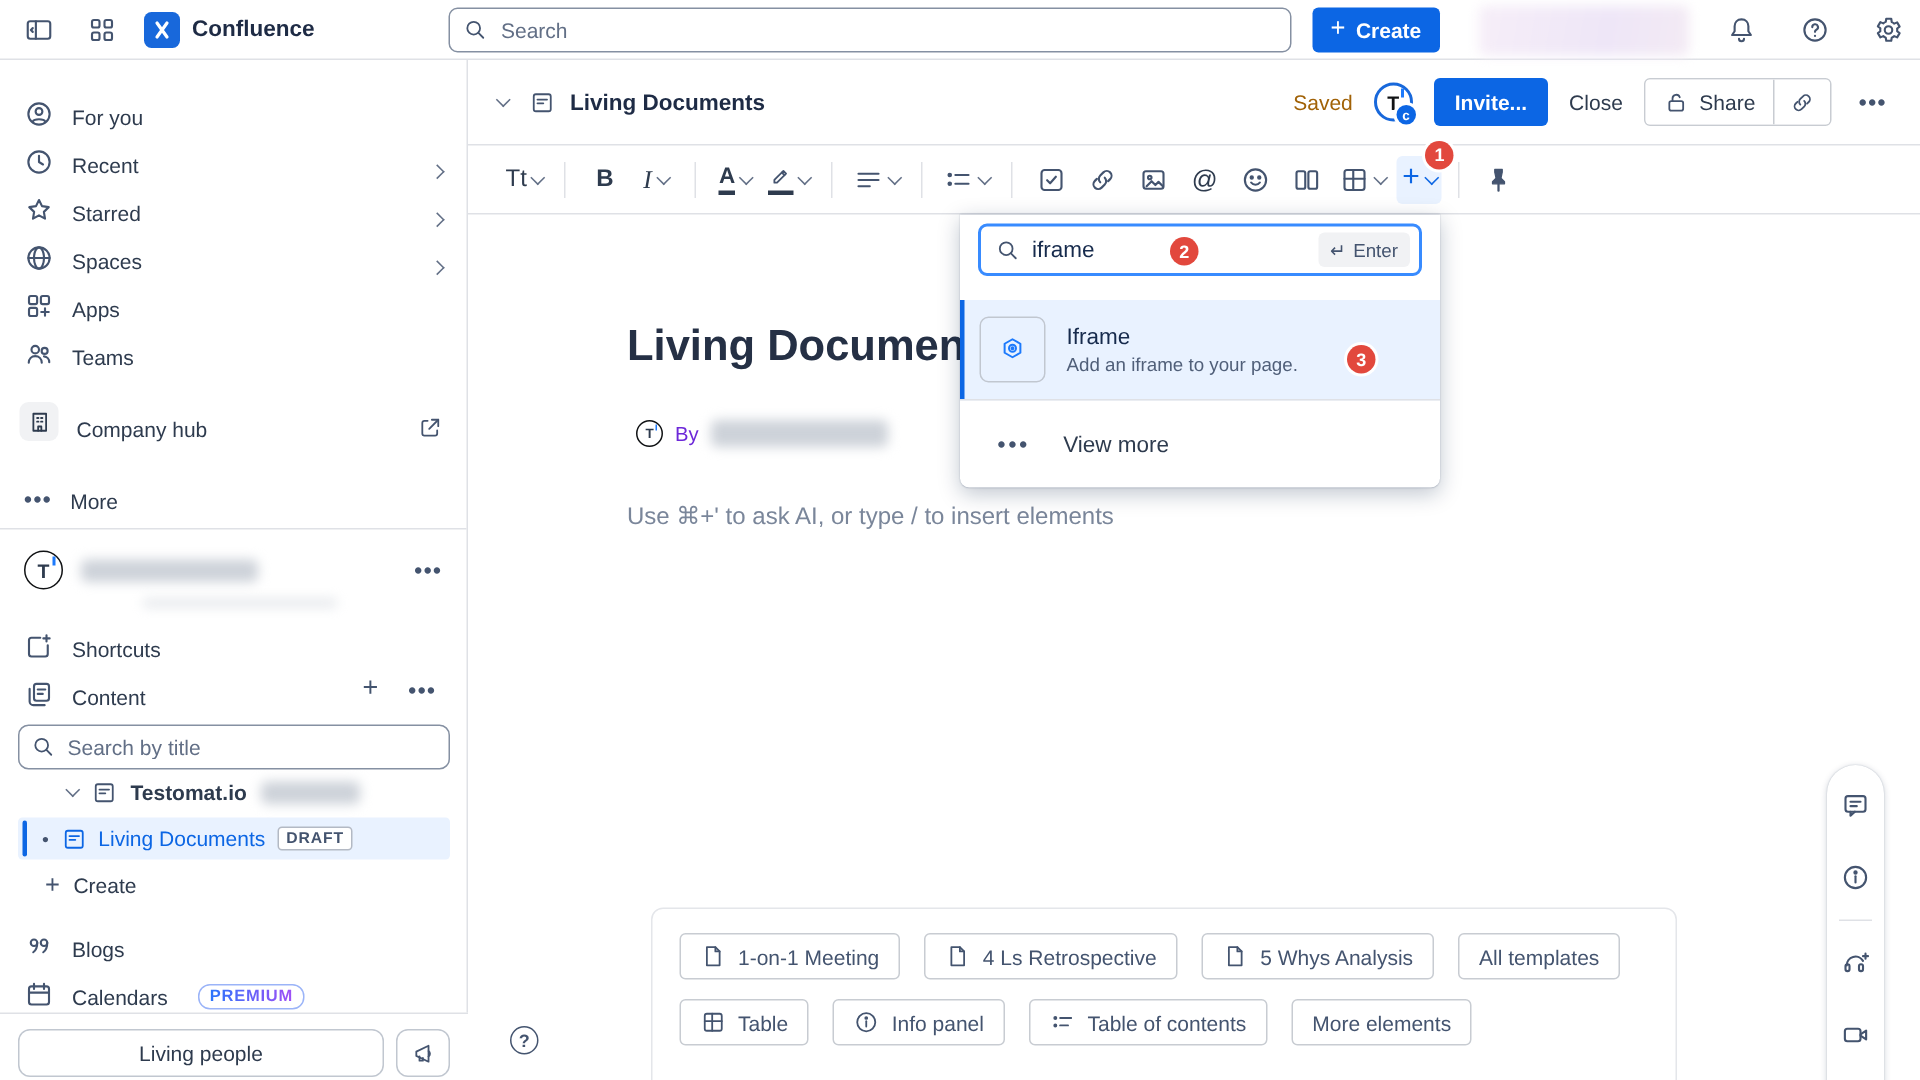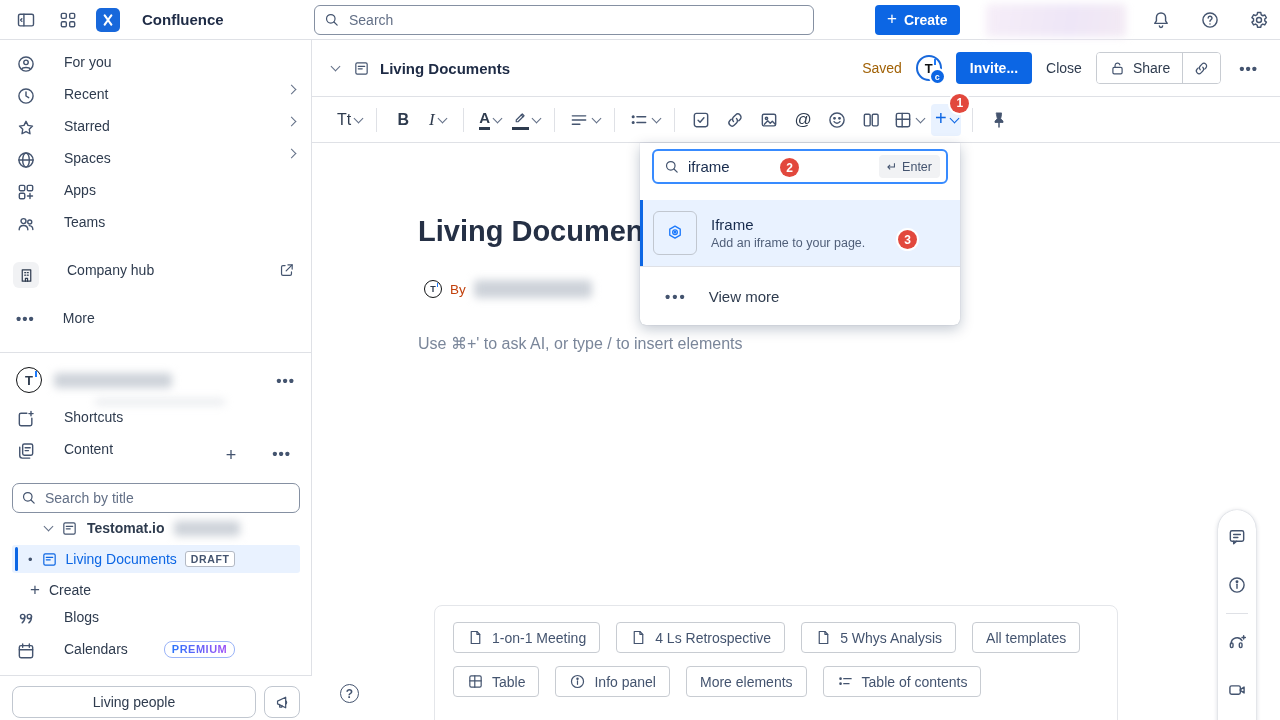--- a/index.html
+++ b/index.html
@@ -12,45 +12,45 @@
     border-bottom:1.6px solid #626F86; display:inline-block; flex:none; }
   .chvD { transform:rotate(45deg); margin-top:-3px; }
   .chvR { transform:rotate(-45deg); }
   .iconbtn { background:none; border:none; cursor:pointer; display:flex;
     align-items:center; justify-content:center; padding:4px; border-radius:4px; }
 
   
   .topbar { position:absolute; left:0; top:0; width:1280px; height:40px;
     border-bottom:1px solid #DFE1E6; display:flex; align-items:center; background:#fff; z-index:30; }
   .tb-left { display:flex; align-items:center; gap:14px; padding-left:12px; }
-  .brand { display:flex; align-items:center; gap:22px; }
+  .brand { display:flex; align-items:center; gap:8px; }
   .logo { width:24px; height:24px; border-radius:5px; background:#1868DB;
     display:flex; align-items:center; justify-content:center; }
   .logo svg { width:16px; height:16px; stroke:#fff; stroke-width:3.2; fill:none;
     stroke-linecap:round; stroke-linejoin:round; }
   .brand-name { font-weight:700; font-size:15px; color:#1E2B45; }
-  .tb-search { position:absolute; left:314px; top:5px; width:500px; height:30px;text-decoration:underline; }
+  .tb-search { position:absolute; left:299px; top:5px; width:562px; height:30px;text-decoration:underline; }
   .tb-search input { width:100%; height:100%; border:1px solid #8590A2; border-radius:6px;
     padding:0 10px 0 34px; font-size:14px; color:#2E3B4E; outline:none;
     font-family:"Liberation Sans",sans-serif; }
   .tb-search input::placeholder { color:#626F86; }
   .tb-search .mag { position:absolute; left:9px; top:6px; }
   .tb-right { position:absolute; left:875px; top:0; height:40px; display:flex; align-items:center; }
   .create-btn { height:30px; background:#0C66E4; color:#fff; border:none; border-radius:4px;
     font-size:14px; font-weight:600; padding:0 12px; display:flex; align-items:center; gap:7px;
     cursor:pointer; font-family:"Liberation Sans",sans-serif; }
   .create-btn .plus { font-size:17px; font-weight:400; margin-top:-2px; }
   .blur-chip { width:140px; height:33px; margin-left:26px; border-radius:4px;
     background:linear-gradient(100deg,#f6eef8,#eee6f7 60%,#f3eaf4); filter:blur(4px); }
   .tb-ic { margin-left:21px; }
 
   
   .sidebar { position:absolute; left:0; top:40px; width:312px; height:680px;
     border-right:1px solid #DFE1E6; background:#fff; z-index:20; }
-  .nav-item { height:32px; display:flex; align-items:flex-start; gap:28px; padding:0 16px;
+  .nav-item { height:32px; display:flex; align-items:flex-end; gap:12px; padding:0 16px;
     font-size:14px; font-weight:500; color:#2E3B4E; cursor:pointer; }
   .nav-item .grow { flex:1; }
   .nav-sec { margin-top:16px; }
   .hub-ic { width:26px; height:26px; border-radius:6px; background:#F1F2F4; display:flex;
     align-items:center; justify-content:center; margin-left:-3px; }
   .sb-div { border-top:1px solid #DFE1E6; margin:10px 0; }
   .space-head { height:34px; display:flex; align-items:center; padding:0 12px 0 16px; }
   .sp-avatar { width:26px; height:26px; border-radius:50%; border:1.7px solid #101214;
     display:flex; align-items:center; justify-content:center; font-weight:700; font-size:13px; position:relative; }
   .sp-avatar .tick { position:absolute; right:4px; top:3px; width:2px; height:6px; background:#1D7AFC; }
@@ -126,21 +126,21 @@
   .redbadge { width:19px; height:19px; border-radius:50%; background:#E2483D; color:#fff;
     font-size:12px; font-weight:700; display:flex; align-items:center; justify-content:center;
     box-shadow:0 0 0 2px #fff; z-index:5; }
   .badge1 { position:absolute; top:-10px; right:-8px; }
 
   .ed-title { position:absolute; left:106px; top:175px; font-size:29px; font-weight:600; color:#253045; }
   .byline { position:absolute; left:112px; top:240px; display:flex; align-items:center; gap:8px; }
   .by-avatar { width:18px; height:18px; border-radius:50%; border:1.4px solid #101214;
     display:flex; align-items:center; justify-content:center; font-size:9px; font-weight:700; position:relative; }
   .by-avatar .tick { position:absolute; right:3px; top:2px; width:1.5px; height:4px; background:#1D7AFC; }
-  .by-label { font-size:13.5px; color:#c2410c; }
+  .by-label { font-size:13.5px; color:#6d28d9; }
   .placeholder { position:absolute; left:106px; top:294px; font-size:16px; color:#7A869A; }
 
   
   .dropdown { position:absolute; left:328px; top:103px; width:320px; height:182px; background:#fff;
     border-radius:0 0 6px 6px; box-shadow:0 4px 14px rgba(9,30,66,.25), 0 0 1px rgba(9,30,66,.3);
     z-index:25; }
   .dd-search { position:absolute; left:12px; top:6px; width:296px; height:35px;
     border:2px solid #388BFF; border-radius:6px; display:flex; align-items:center; padding:0 6px 0 9px; }
   .dd-search input { border:none; outline:none; flex:1; font-size:15px; color:#172B4D;
     margin-left:8px; min-width:0; font-family:"Liberation Sans",sans-serif; }
@@ -659,31 +659,31 @@
       </button>
       <button class="tpl-btn">
         <svg class="ic sm" viewBox="0 0 24 24">
             <circle cx="12" cy="12" r="8.5"></circle>
             <line x1="12" y1="11" x2="12" y2="16"></line>
             <circle cx="12" cy="8" r=".9" fill="#44546F"></circle>
           </svg>
         <span>Info panel</span>
       </button>
       <button class="tpl-btn">
-        <span>More elements</span>
-      </button>
-      <button class="tpl-btn">
         <svg class="ic sm" viewBox="0 0 24 24">
             <circle cx="5" cy="8" r="1" fill="#44546F"></circle>
             <circle cx="5" cy="15" r="1" fill="#44546F"></circle>
             <line x1="9.5" y1="8" x2="20" y2="8"></line>
             <line x1="9.5" y1="15" x2="17" y2="15"></line>
           </svg>
         <span>Table of contents</span>
       </button>
+      <button class="tpl-btn">
+        <span>More elements</span>
+      </button>
     </div>
   </div>
 
   <div class="help-float">
     <span class="qcirc">?</span>
   </div>
 </main>
 
 <div class="right-pill">
   <button class="iconbtn">

